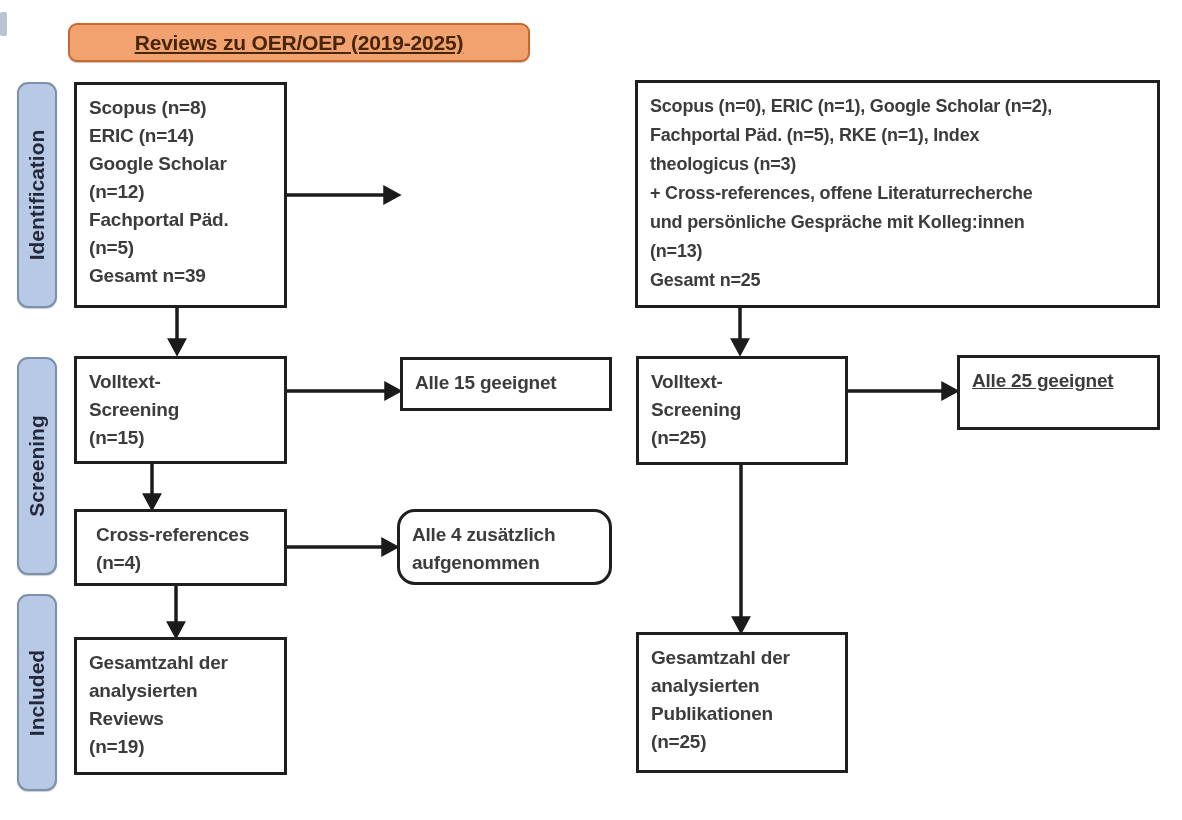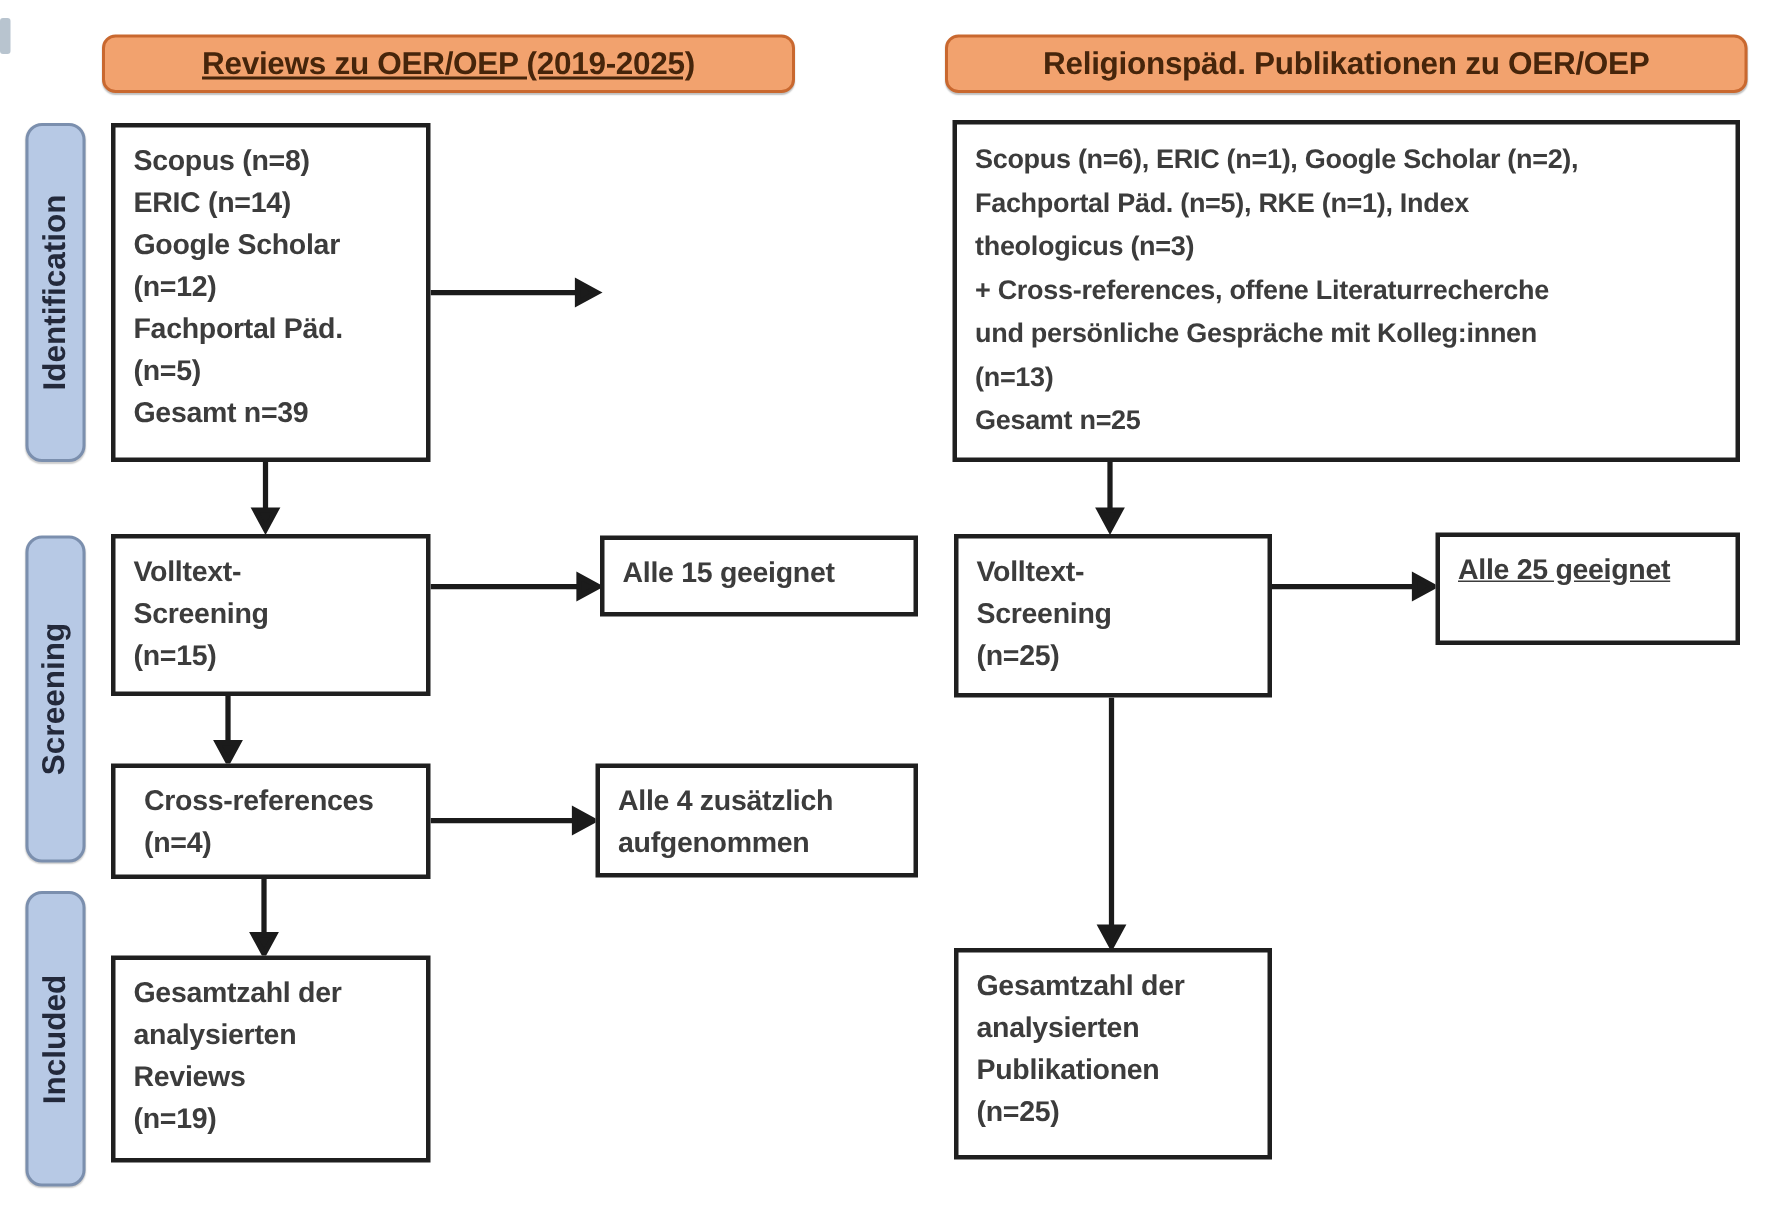--- a/index.html
+++ b/index.html
@@ -70,23 +70,20 @@
       <polygon points="956,391 943,384 943,398"></polygon>
 
       <line x1="741" y1="465" x2="741" y2="621"></line>
       <polygon points="741,631 734,618 748,618"></polygon>
     </g>
   </svg>
 
   <div class="abs hdr" style="left:68px;top:23px;width:462px;height:39px;text-decoration:underline;">
     <span>Reviews zu OER/OEP (2019-2025)</span>
   </div>
-  <div class="abs hdr" style="left:630px;top:23px;width:535px;height:39px;">
-    <span>Religionspäd. Publikationen zu OER/OEP</span>
-  </div>
 
   <div class="abs stage" style="left:17px;top:82px;width:40px;height:226px;">
     <span>Identification</span>
   </div>
   <div class="abs stage" style="left:17px;top:357px;width:40px;height:218px;">
     <span>Screening</span>
   </div>
   <div class="abs stage" style="left:17px;top:594px;width:40px;height:197px;">
     <span>Included</span>
   </div>
@@ -102,29 +99,29 @@
 
   <div class="abs fbox" style="left:74px;top:356px;width:213px;height:108px;">Volltext-
 Screening
 (n=15)</div>
 
   <div class="abs fbox" style="left:400px;top:357px;width:212px;height:54px;">Alle 15 geeignet</div>
 
   <div class="abs fbox" style="left:74px;top:509px;width:213px;height:77px;padding-left:19px;">Cross-references
 (n=4)</div>
 
-  <div class="abs fbox" style="left:397px;top:509px;width:215px;height:76px;">Alle 4 zusätzlich
+  <div class="abs fbox" style="left:397px;top:509px;width:215px;height:76px;border-radius:18px;">Alle 4 zusätzlich
 aufgenommen</div>
 
   <div class="abs fbox" style="left:74px;top:637px;width:213px;height:138px;">Gesamtzahl der
 analysierten
 Reviews
 (n=19)</div>
 
-  <div class="abs fbox small-line" style="left:635px;top:80px;width:525px;height:228px;">Scopus (n=6), ERIC (n=1), Google Scholar (n=2),
+  <div class="abs fbox small-line" style="left:635px;top:80px;width:525px;height:228px;">Scopus (n=0), ERIC (n=1), Google Scholar (n=2),
 Fachportal Päd. (n=5), RKE (n=1), Index
 theologicus (n=3)
 + Cross-references, offene Literaturrecherche
 und persönliche Gespräche mit Kolleg:innen
 (n=13)
 Gesamt n=25</div>
 
   <div class="abs fbox" style="left:636px;top:356px;width:212px;height:109px;">Volltext-
 Screening
 (n=25)</div>

